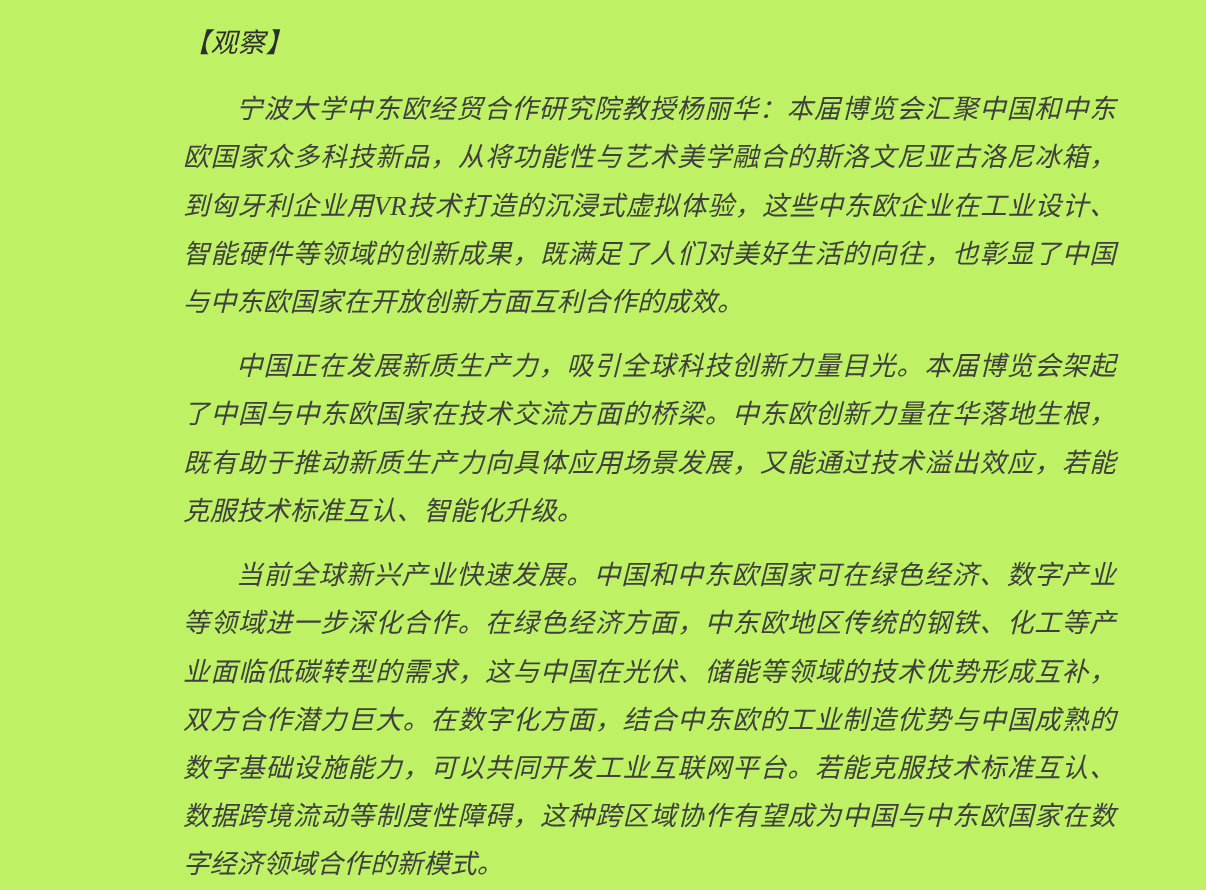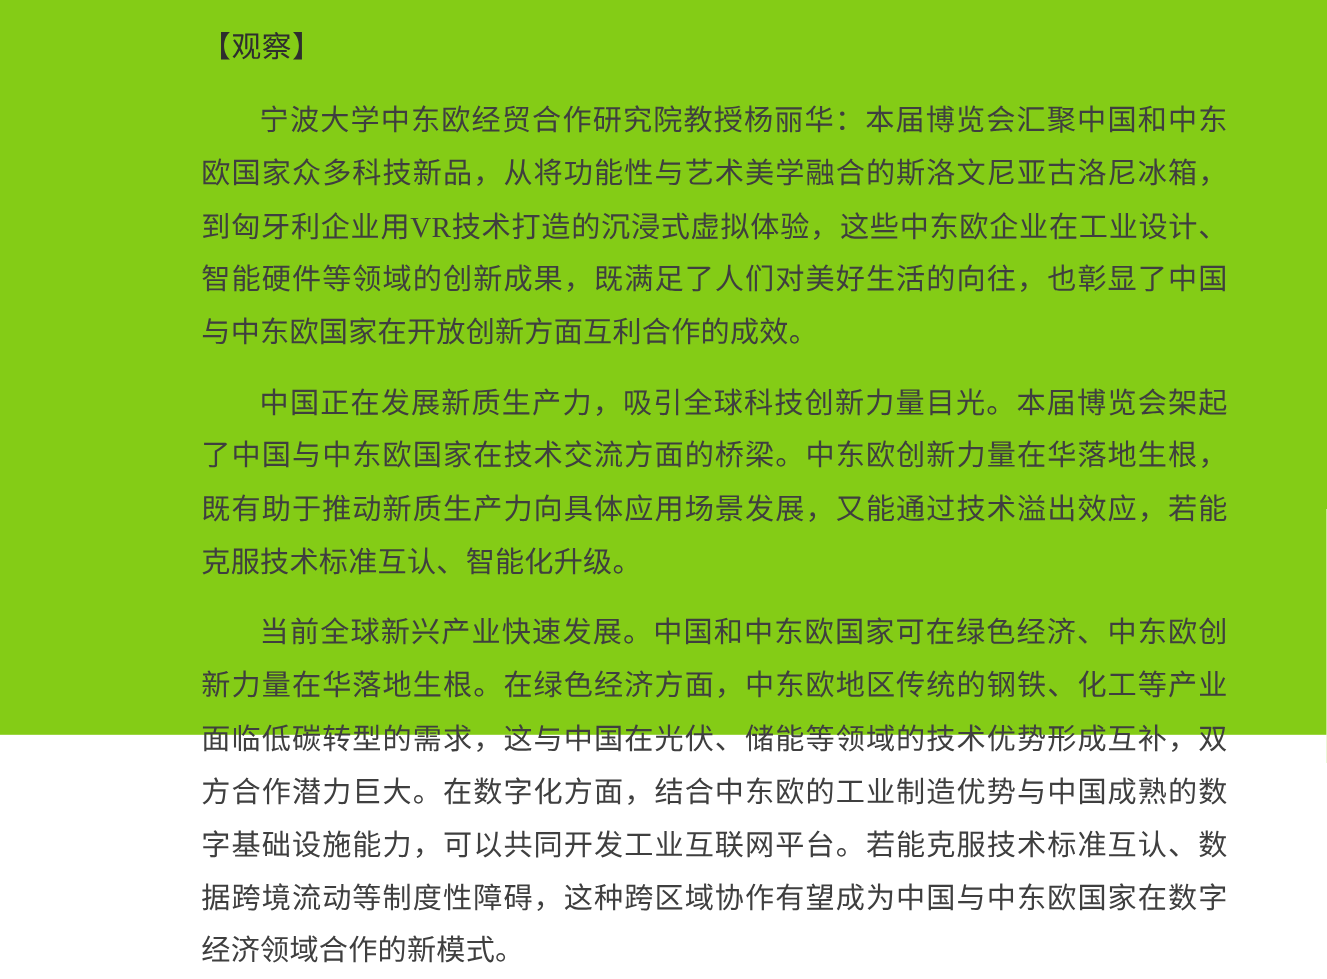--- a/index.html
+++ b/index.html
@@ -9,24 +9,25 @@
   }
   body {
     width: 1206px;
     height: 890px;
     font-family: "Liberation Serif", "DejaVu Serif", serif;
     color: #3c3c3c;
     overflow: hidden;
   }
   .page {
     width: 1206px;
-    height: 668px;
+    height: 890px;
     box-sizing: border-box;
     padding: 24px 90px 0 183px;
-    background: #84cc16;
+    background: #bef264;
+    font-style: italic;
   }
   .doc-heading {
     font-size: 27px;
     line-height: 1.45;
     color: #2e2e2e;
     margin: 0 0 22px 0;
     font-weight: 400;
     letter-spacing: 0.5px;
   }
   .doc-paragraph {
@@ -47,14 +48,14 @@
 </head>
 <body>
 
 <div class="page">
   <h1 class="doc-heading">【观察】</h1>
 
   <p class="doc-paragraph">宁波大学中东欧经贸合作研究院教授杨丽华：本届博览会汇聚中国和中东欧国家众多科技新品，从将功能性与艺术美学融合的斯洛文尼亚古洛尼冰箱，到匈牙利企业用VR技术打造的沉浸式虚拟体验，这些中东欧企业在工业设计、智能硬件等领域的创新成果，既满足了人们对美好生活的向往，也彰显了中国与中东欧国家在开放创新方面互利合作的成效。</p>
 
   <p class="doc-paragraph">中国正在发展新质生产力，吸引全球科技创新力量目光。本届博览会架起了中国与中东欧国家在技术交流方面的桥梁。中东欧创新力量在华落地生根，既有助于推动新质生产力向具体应用场景发展，又能通过技术溢出效应，若能克服技术标准互认、智能化升级。</p>
 
-  <p class="doc-paragraph">当前全球新兴产业快速发展。中国和中东欧国家可在绿色经济、中东欧创新力量在华落地生根。在绿色经济方面，中东欧地区传统的钢铁、化工等产业面临低碳转型的需求，这与中国在光伏、储能等领域的技术优势形成互补，双方合作潜力巨大。在数字化方面，结合中东欧的工业制造优势与中国成熟的数字基础设施能力，可以共同开发工业互联网平台。若能克服技术标准互认、数据跨境流动等制度性障碍，这种跨区域协作有望成为中国与中东欧国家在数字经济领域合作的新模式。</p>
+  <p class="doc-paragraph">当前全球新兴产业快速发展。中国和中东欧国家可在绿色经济、数字产业等领域进一步深化合作。在绿色经济方面，中东欧地区传统的钢铁、化工等产业面临低碳转型的需求，这与中国在光伏、储能等领域的技术优势形成互补，双方合作潜力巨大。在数字化方面，结合中东欧的工业制造优势与中国成熟的数字基础设施能力，可以共同开发工业互联网平台。若能克服技术标准互认、数据跨境流动等制度性障碍，这种跨区域协作有望成为中国与中东欧国家在数字经济领域合作的新模式。</p>
 </div>
 
 </body></html>

